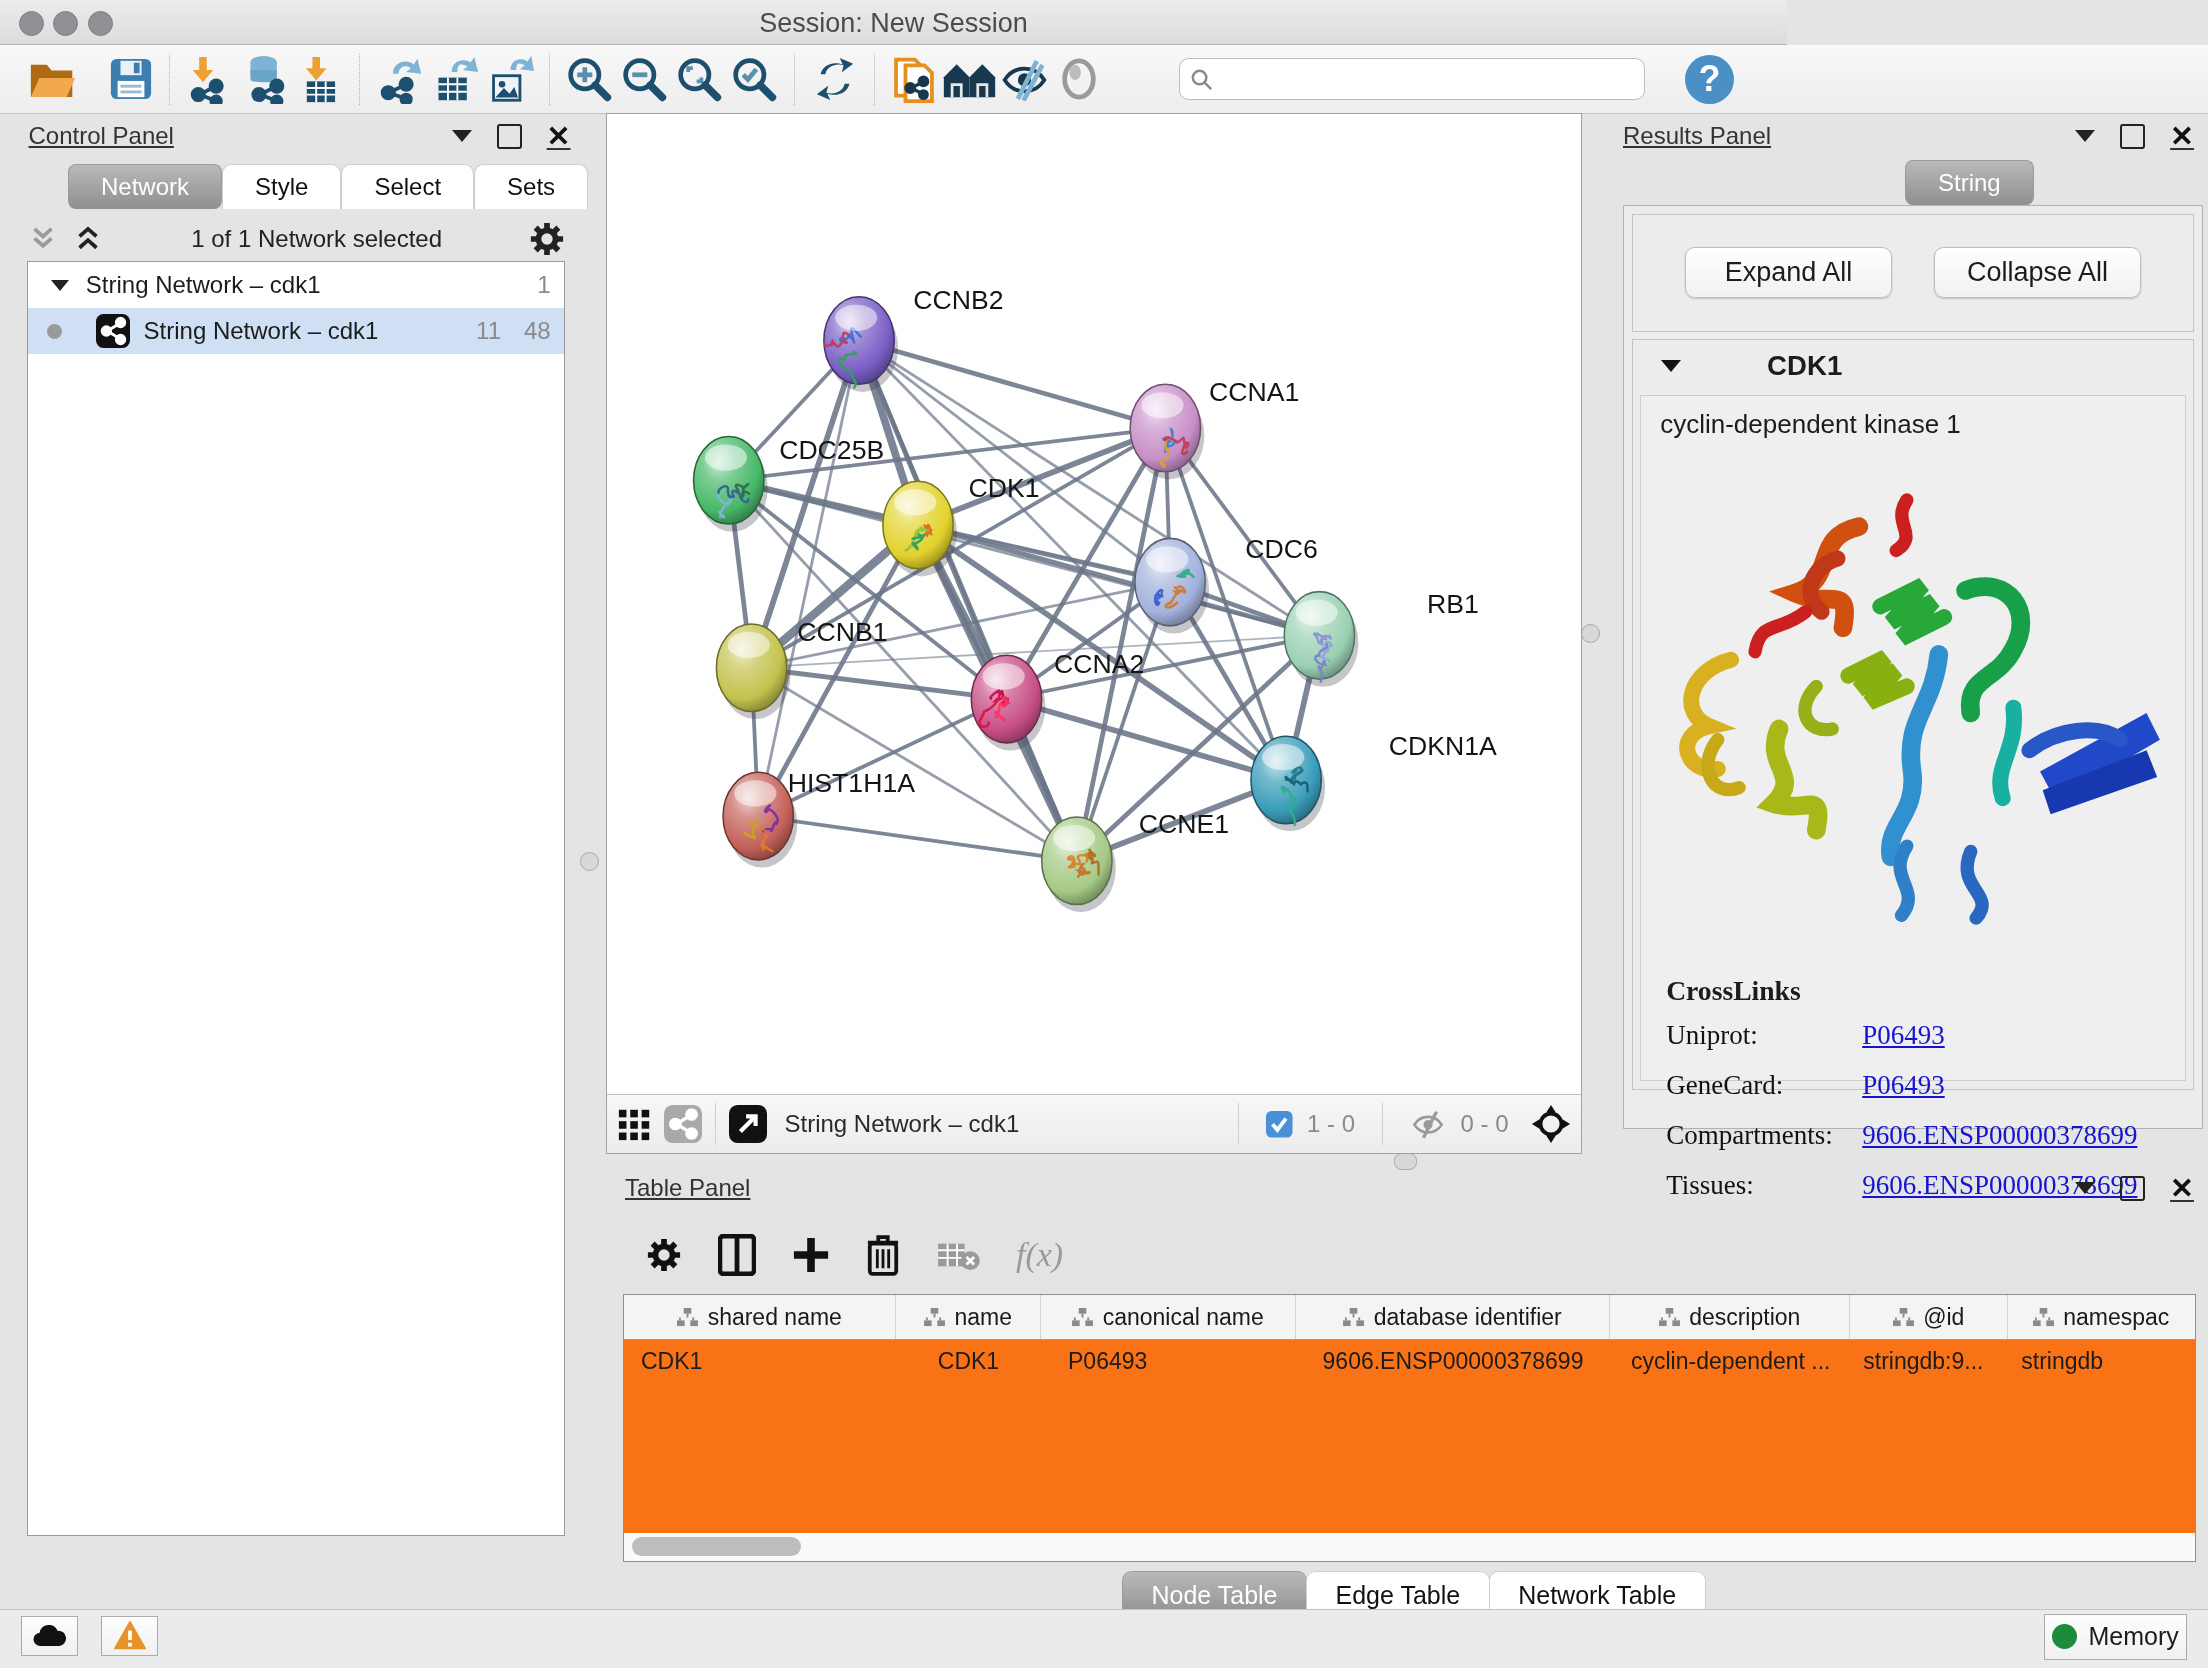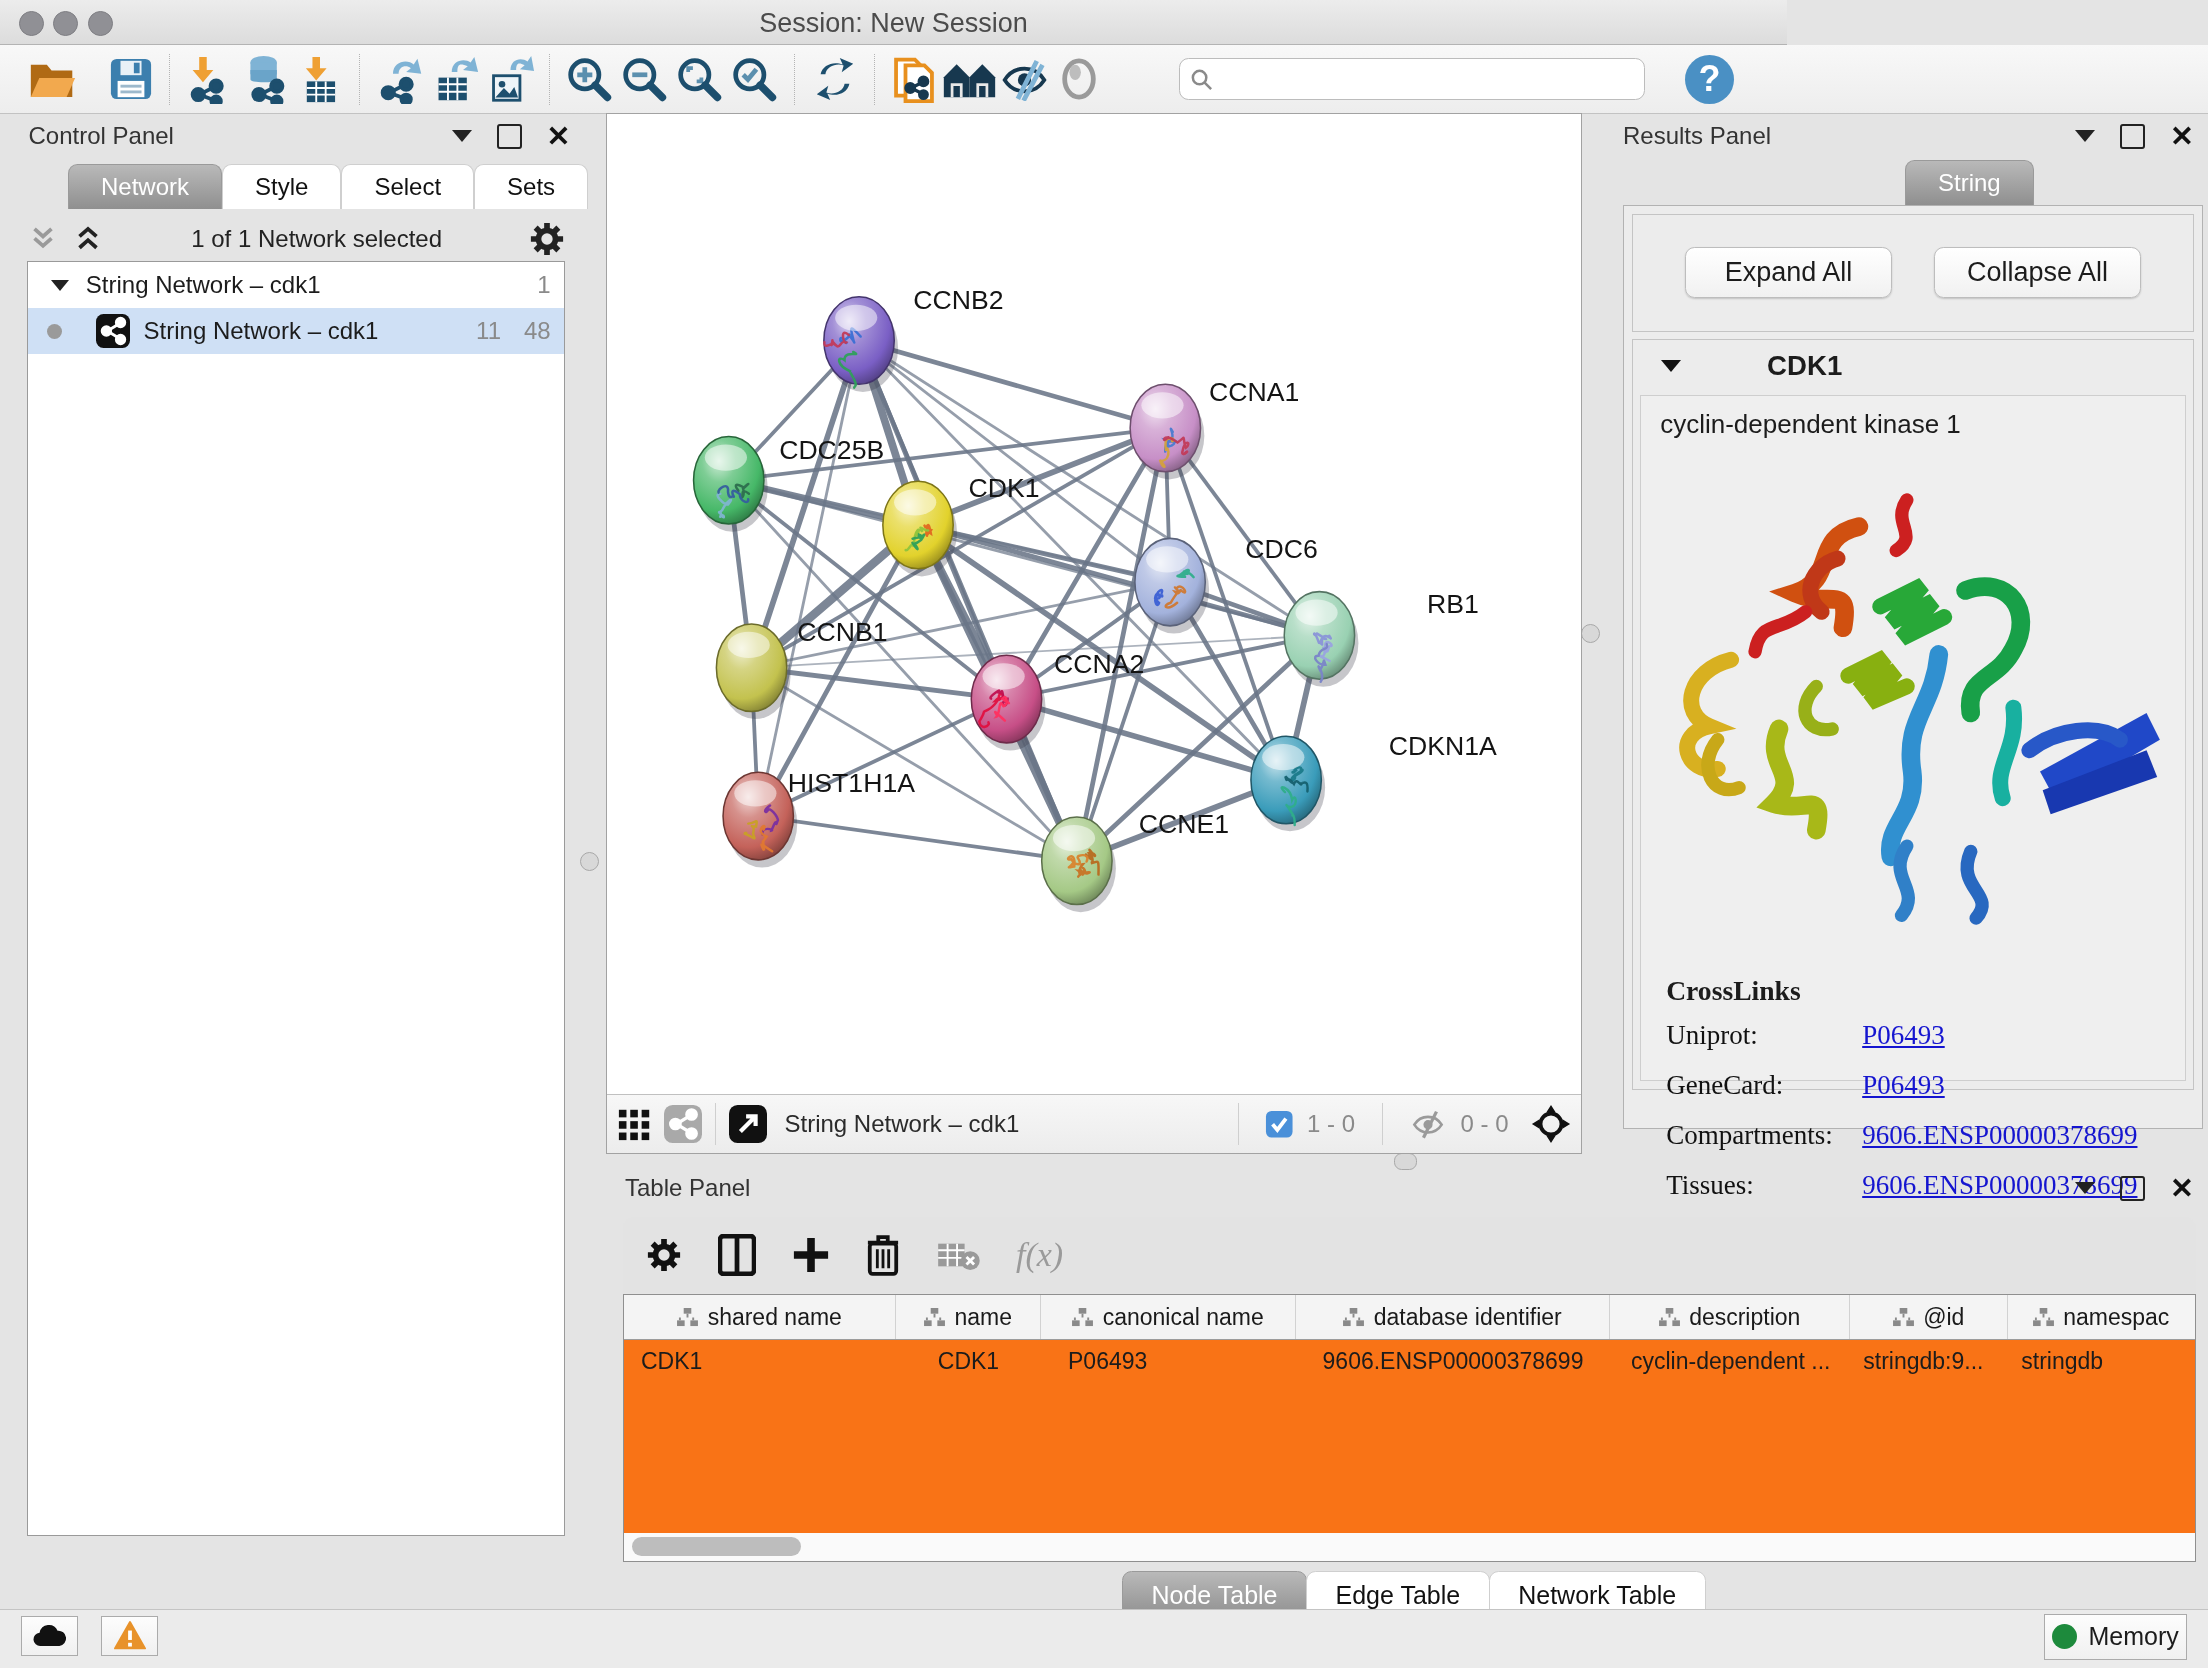--- a/index.html
+++ b/index.html
@@ -21,31 +21,31 @@
     background:linear-gradient(#f8f8f8,#ededed);border-bottom:1px solid #c2c2c2;
     display:flex;align-items:center;}
   .tb-btn{width:55px;height:55px;display:flex;align-items:center;justify-content:center;flex:0 0 auto;}
   .tb-sep{width:1px;height:51px;border-left:1.9px dotted #b4b4b4;margin:0 11.4px;flex:0 0 auto;}
   .search-wrap{margin-left:72px;width:466px;height:42px;background:#fff;border:1px solid #bcbcbc;
     border-radius:9.5px;display:flex;align-items:center;padding:0 9.5px;box-sizing:border-box;}
   .search-wrap input{border:none;outline:none;flex:1;font-size:23px;font-family:"Liberation Sans",sans-serif;background:transparent;}
   .help-btn{margin-left:40px;width:49px;height:49px;border-radius:50%;background:#4a90c4;
     color:#fff;font-size:36px;font-weight:bold;display:flex;align-items:center;justify-content:center;}
   
-  .panel-head{position:absolute;display:flex;align-items:center;font-size:24px;color:#333;}
+  .panel-head{position:absolute;display:flex;align-items:center;font-size:24px;color:#333;text-decoration:underline;}
   .panel-controls{display:flex;align-items:center;gap:25px;margin-left:auto;}
   .tri-down{width:0;height:0;border-left:10.5px solid transparent;border-right:10.5px solid transparent;border-top:12.4px solid #222;}
   .float-box{width:21px;height:21px;border:2.9px solid #222;border-radius:2.9px;}
   .close-x{font-size:28.5px;font-weight:bold;color:#111;line-height:1;}
   
   .tabstrip{display:flex;}
   .tab{height:44px;padding:0 32px;display:flex;align-items:center;justify-content:center;
     font-size:24px;background:#fff;border:1px solid #cfcfcf;border-bottom:none;
     border-radius:9.5px 9.5px 0 0;color:#111;}
-  .tab.sel{background:linear-gradient(#b9b9b9,#8f8f8f);color:#fff;border-color:#9a9a9a;}
+  .tab.sel{background:linear-gradient(#b9b9b9,#8f8f8f);color:#fff;border-color:#9a9a9a;border-radius:8px;}
   
   .cp-toolrow{position:absolute;left:27px;top:217px;width:538px;height:44px;display:flex;align-items:center;}
   .cp-status{flex:1;text-align:center;font-size:24px;color:#222;}
   .tree-box{position:absolute;left:27px;top:261px;width:536px;height:1273px;background:#fff;border:1.9px solid #9a9a9a;}
   .tree-row{display:flex;align-items:center;height:46px;font-size:24px;padding:0 13.3px;}
   .tree-row .cnt{color:#8a8a8a;margin-left:auto;}
   .tree-row.sel{background:#cfe0f5;}
   .bullet{width:15px;height:15px;border-radius:50%;background:#9a9a9a;margin:0 13.3px 0 5.7px;}
   
   .net-panel{position:absolute;left:606px;top:113px;width:976px;height:1041px;

